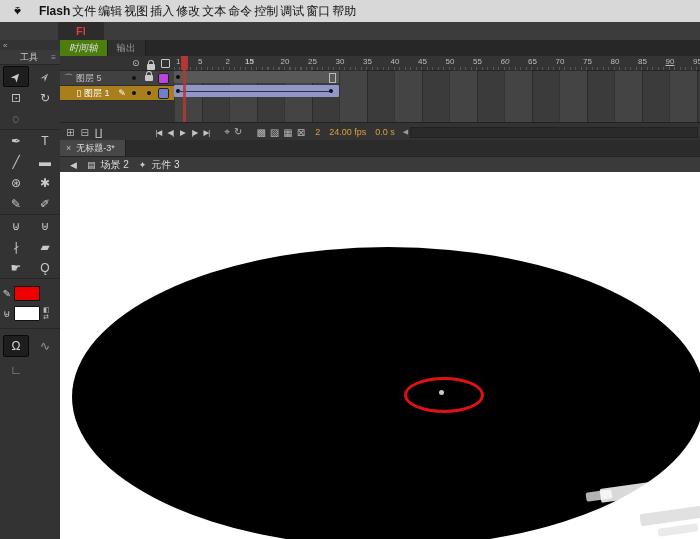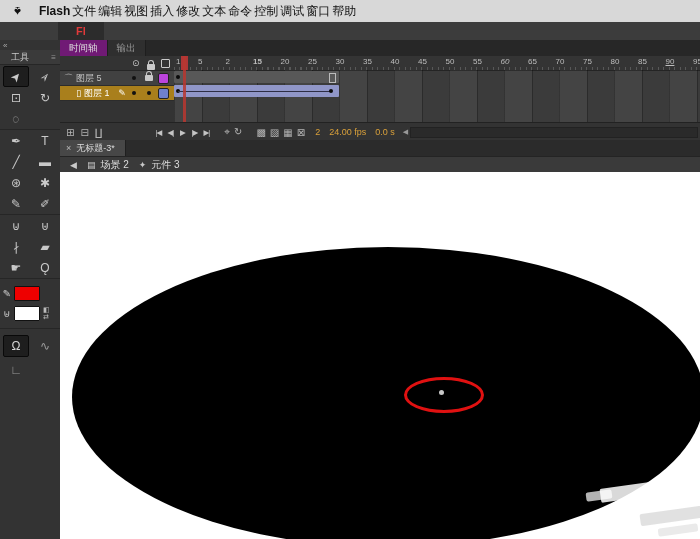--- a/index.html
+++ b/index.html
@@ -20,21 +20,21 @@
   #tl-min{left:24px;background:#fbbd2e;}
   #tl-zoom{left:40px;background:#2ec740;}
   #fl-tab{position:absolute;left:58px;top:22px;width:46px;height:18px;background:#2c2c2c;
           color:#e03a3a;font-weight:bold;font-size:11px;display:flex;align-items:center;justify-content:center;}
   
   #tools{position:absolute;left:0;top:40px;width:60px;height:499px;background:#333;
          border-right:1px solid #1c1c1c;color:#c9c9c9;}
   #tools-collapse{position:absolute;left:3px;top:1px;font-size:8px;color:#aaa;}
   #tools-header{position:absolute;left:0;top:10px;width:60px;height:14px;background:#3a3a3a;
                 border-bottom:1px solid #262626;font-size:9px;color:#ccc;display:flex;align-items:center;}
-  #tools-header .t{margin-left:11px;}
+  #tools-header .t{margin-left:20px;}
   #tools-header .m{margin-left:auto;margin-right:4px;font-size:8px;color:#999;}
   #tool-grid{position:absolute;left:0;top:26px;width:60px;}
   .trow{display:flex;height:21px;align-items:center;}
   .trow.tdiv{border-top:1px solid #262626;}
   .tbtn{width:24px;height:19px;margin-left:3px;display:flex;align-items:center;justify-content:center;
         font-size:12px;color:#c9c9c9;border:1px solid transparent;border-radius:2px;}
   .tbtn.sel{background:#1e1e1e;border-color:#090909;}
   .tbtn .rot{display:inline-block;transform:rotate(-50deg);}
   .tspacer{width:24px;margin-left:3px;}
   #color-block{position:absolute;left:0;top:238px;width:60px;border-top:1px solid #262626;padding-top:4px;}
@@ -45,21 +45,21 @@
   #opts{position:absolute;left:0;top:288px;width:60px;border-top:1px solid #262626;padding-top:5px;}
   .orow{display:flex;height:24px;align-items:center;}
   .obtn{width:24px;height:20px;margin-left:3px;display:flex;align-items:center;justify-content:center;
         font-size:12px;color:#9a9a9a;border:1px solid transparent;border-radius:2px;}
   .obtn.sel{background:#1e1e1e;border-color:#090909;color:#d5d5d5;}
   
   #timeline{position:absolute;left:60px;top:40px;width:640px;height:100px;background:#383838;}
   #tl-tabs{position:absolute;left:0;top:0;width:640px;height:16px;background:#272727;display:flex;}
   .tab{height:16px;padding:0 9px;font-size:9.5px;display:flex;align-items:center;color:#999;background:#2f2f2f;
        border-right:1px solid #1e1e1e;}
-  .tab.active{background:#701a75;color:#ddd;}
+  .tab.active{background:#4d7c0f;color:#ddd;font-style:italic;}
   #tl-names{position:absolute;left:0;top:16px;width:114px;height:66px;background:#333;border-right:1px solid #222;}
   #names-header{position:relative;height:14px;border-bottom:1px solid #262626;}
   .hd-ico{position:absolute;top:2px;font-size:9px;color:#c9c9c9;}
   .lockico{position:relative;width:8px;height:6px;background:#c9c9c9;border-radius:1px;display:inline-block;}
   .lockico:before{content:"";position:absolute;left:1px;top:-4px;width:4px;height:4px;
                   border:1px solid #c9c9c9;border-bottom:none;border-radius:3px 3px 0 0;}
   .sqico{width:7px;height:7px;border:1px solid #c9c9c9;border-radius:1px;display:inline-block;}
   .lrow{position:relative;height:14px;border-bottom:1px solid #2c2c2c;background:#414141;color:#c5c5c5;
         font-size:9px;display:flex;align-items:center;}
   .lrow.sel{color:#fff;}
@@ -299,21 +299,21 @@
           </div>
         </div>
     </div>
 
     <div id="tl-frames">
       <div id="ruler">
           <div id="ruler-ticks"></div>
           <span class="rlbl" style="left: 2px;">1</span>
           <span class="rlbl" style="left: 24px;">5</span>
           <span class="rlbl" style="left: 51.5px;">2</span>
-          <span class="rlbl" style="left: 79px; font-weight: bold;">15</span>
+          <span class="rlbl" style="left: 71px; font-weight: bold;">15</span>
           <span class="rlbl" style="left: 106.5px;">20</span>
           <span class="rlbl" style="left: 134px;">25</span>
           <span class="rlbl" style="left: 161.5px;">30</span>
           <span class="rlbl" style="left: 189px;">35</span>
           <span class="rlbl" style="left: 216.5px;">40</span>
           <span class="rlbl" style="left: 244px;">45</span>
           <span class="rlbl" style="left: 271.5px;">50</span>
           <span class="rlbl" style="left: 299px;">55</span>
           <span class="rlbl" style="left: 326.5px; font-style: italic;">60</span>
           <span class="rlbl" style="left: 354px;">65</span>

